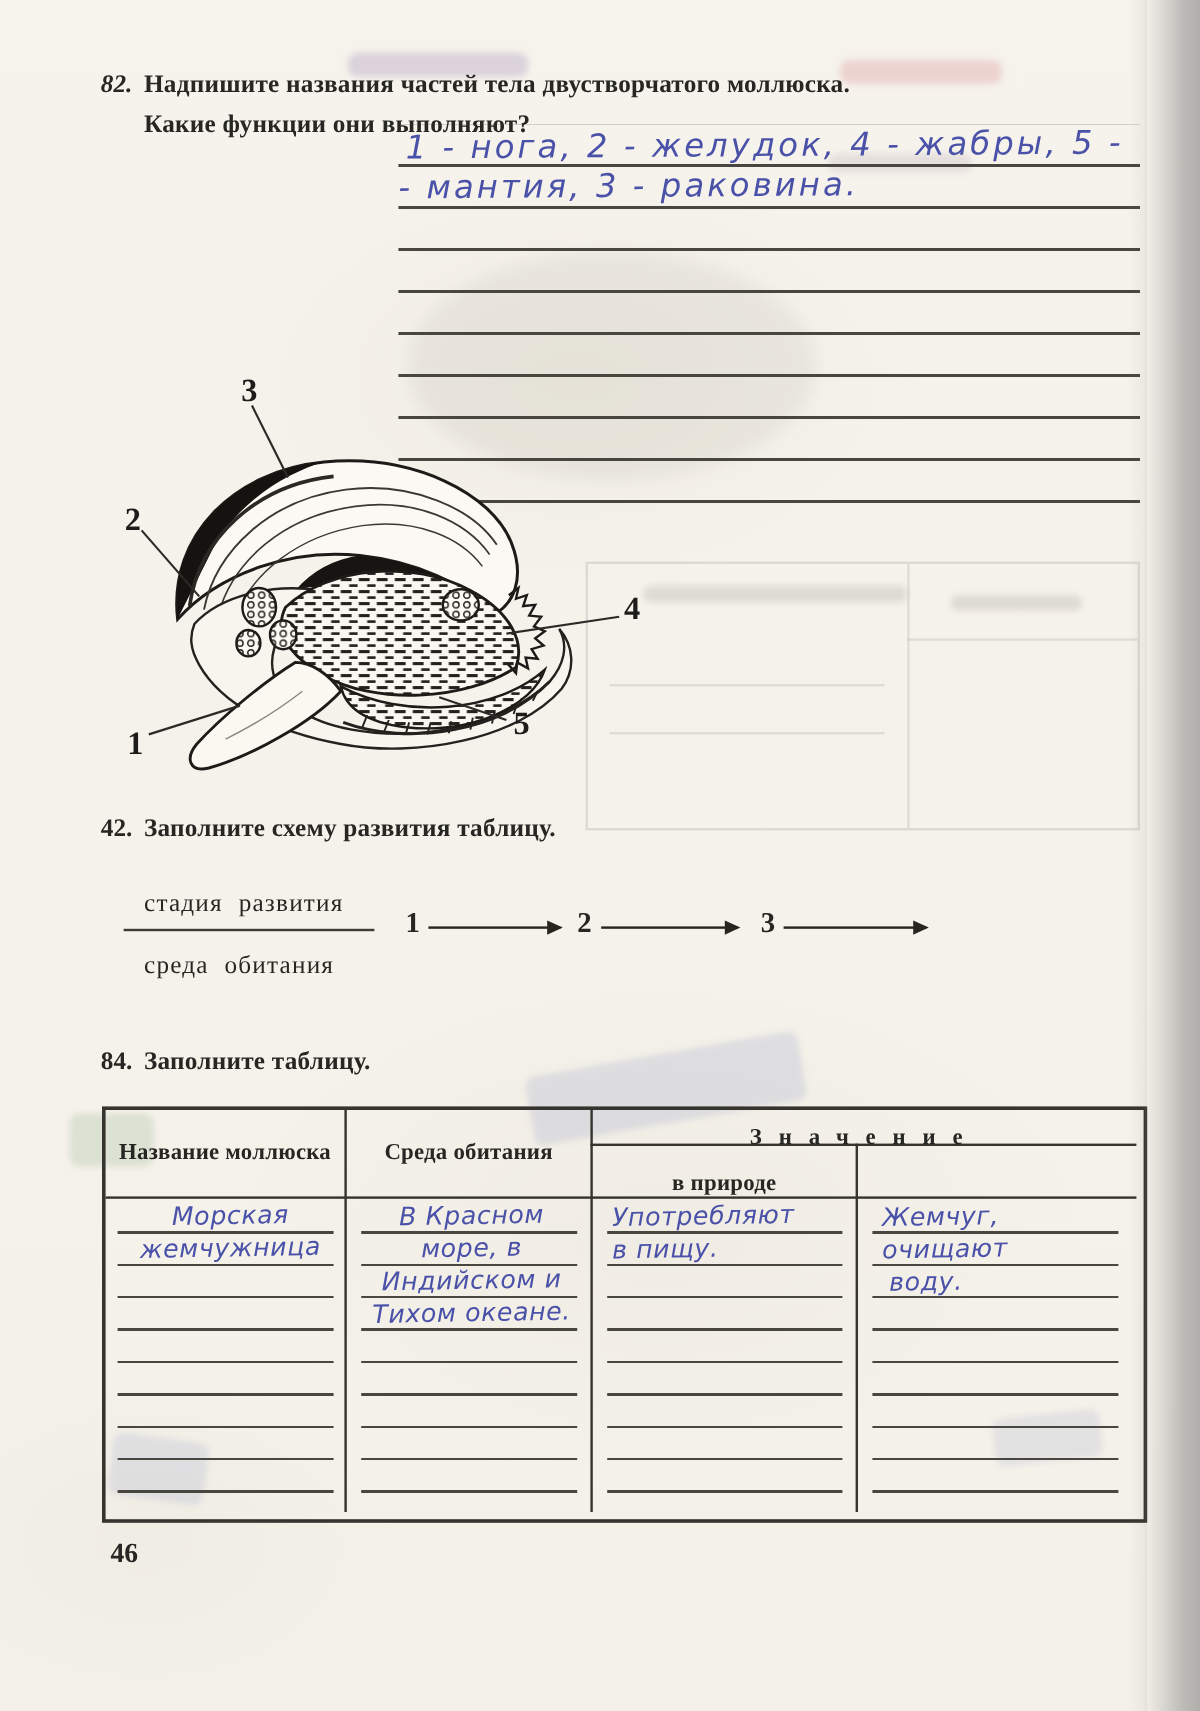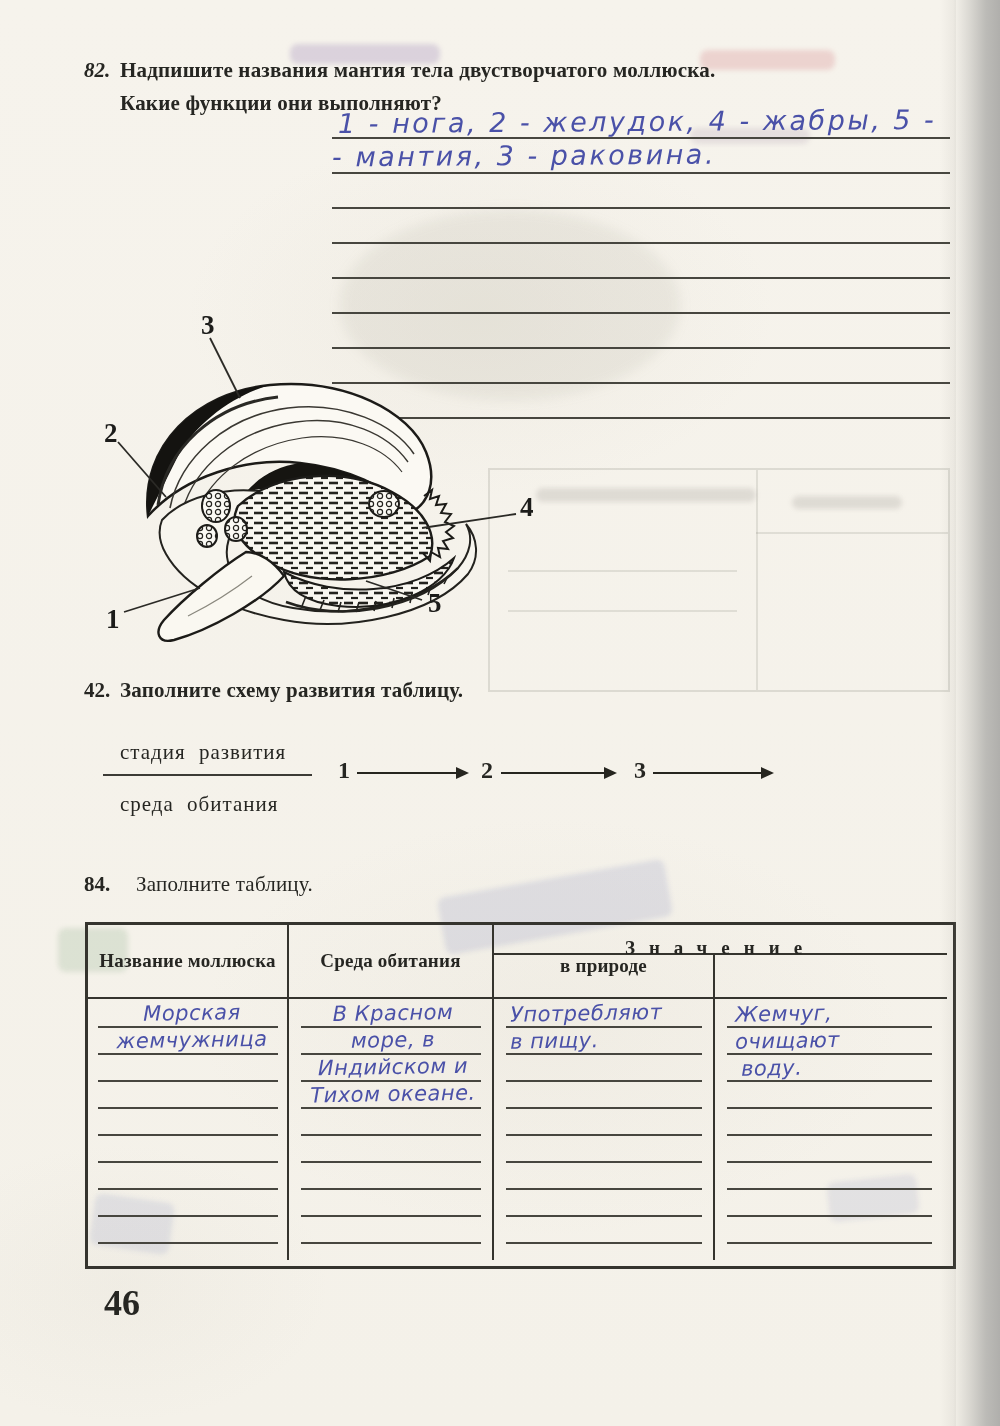--- a/index.html
+++ b/index.html
@@ -40,21 +40,21 @@
       font-size:19px;font-weight:600;letter-spacing:0.2px;}
   .cell-rules{position:absolute;top:76px;height:252px;
     background:repeating-linear-gradient(to bottom, rgba(0,0,0,0) 0 25px, #47463f 25px 27px);}
   .hw-cell{position:absolute;font-size:21px;letter-spacing:0.5px;line-height:27px;height:27px;
     text-align:center;transform:rotate(-1deg);white-space:nowrap;}
   
   .ghost{position:absolute;pointer-events:none;}
   .g-blob{filter:blur(2.5px);border-radius:8px;}
   .ghost-table{border:2px solid rgba(110,110,102,0.18);filter:blur(0.6px);}
   .ghost-line{background:rgba(110,110,102,0.16);}
-  .pagenum{font-size:36px;font-weight:bold;margin-left:12px;}
+  .pagenum{font-size:23px;font-weight:bold;}
   svg text{font-family:"Liberation Serif",serif;}
 </style>
 </head>
 <body>
 
 <div class="page">
 
   <div class="ghost g-blob" style="left:290px;top:44px;width:150px;height:20px;background:rgba(125,95,165,0.22);"></div>
   <div class="ghost g-blob" style="left:700px;top:50px;width:135px;height:20px;background:rgba(200,85,95,0.20);"></div>
   <div class="ghost g-blob" style="left:690px;top:128px;width:120px;height:16px;background:rgba(140,120,150,0.16);"></div>
@@ -66,21 +66,21 @@
       <div class="ghost ghost-line" style="left:4%;top:140px;width:50%;height:2px;"></div>
       <div class="ghost g-blob" style="left:10%;top:18px;width:220px;height:14px;background:rgba(120,118,110,0.18);"></div>
       <div class="ghost g-blob" style="left:66%;top:26px;width:110px;height:13px;background:rgba(120,118,110,0.18);"></div>
   </div>
   <div class="ghost g-blob" style="left:58px;top:928px;width:70px;height:44px;background:rgba(95,145,95,0.16);"></div>
   <div class="ghost g-blob" style="left:440px;top:878px;width:230px;height:58px;background:rgba(95,105,175,0.15);transform:rotate(-10deg);"></div>
   <div class="ghost g-blob" style="left:92px;top:1198px;width:80px;height:52px;background:rgba(95,105,175,0.13);transform:rotate(8deg);"></div>
   <div class="ghost g-blob" style="left:828px;top:1178px;width:90px;height:40px;background:rgba(95,105,175,0.12);transform:rotate(-6deg);"></div>
 
   <div class="abs task-num" style="left:84px;top:58px;font-style:italic;">82.</div>
-  <div class="abs task-text" style="left:120px;top:58px;width:700px;">Надпишите названия мантия тела двустворчатого моллюска.</div>
+  <div class="abs task-text" style="left:120px;top:58px;width:700px;">Надпишите названия частей тела двустворчатого моллюска.</div>
   <div class="abs task-text" style="left:120px;top:91px;width:600px;">Какие функции они выполняют?</div>
 
   <div class="abs rules82"></div>
   <div class="abs hw hw-top" style="left:338px;top:106px;">1 - нога, 2 - желудок, 4 - жабры, 5 -</div>
   <div class="abs hw hw-top" style="left:332px;top:140px;">- мантия, 3 - раковина.</div>
 
   <svg class="abs" style="left:88px;top:300px;" width="460" height="350" viewBox="0 0 460 350">
     <defs>
       <pattern id="gillhatch" width="15" height="10" patternUnits="userSpaceOnUse">
         <rect width="15" height="10" fill="#f9f7f1"></rect>
@@ -145,34 +145,34 @@
   <div class="abs scheme-label" style="left:120px;top:792px;">среда обитания</div>
 
   <div class="abs scheme-num" style="left:338px;top:757px;">1</div>
   <div class="abs arrow" style="left:357px;top:772px;width:110px;"></div>
   <div class="abs scheme-num" style="left:481px;top:757px;">2</div>
   <div class="abs arrow" style="left:501px;top:772px;width:114px;"></div>
   <div class="abs scheme-num" style="left:634px;top:757px;">3</div>
   <div class="abs arrow" style="left:653px;top:772px;width:119px;"></div>
 
   <div class="abs task-num" style="left:84px;top:872px;">84.</div>
-  <div class="abs task-text" style="left:136px;top:872px;width:400px;font-weight:400;">Заполните таблицу.</div>
+  <div class="abs task-text" style="left:120px;top:872px;width:400px;font-weight:700;">Заполните таблицу.</div>
 
   <div class="abs tbl">
 
     <div class="vline" style="left:199px;top:0;width:2px;height:335px;"></div>
     <div class="vline" style="left:404px;top:0;width:2px;height:335px;"></div>
     <div class="vline" style="left:625px;top:28px;width:2px;height:307px;"></div>
     <div class="hline" style="left:0;top:72px;width:859px;height:2px;"></div>
     <div class="hline" style="left:404px;top:28px;width:455px;height:2px;"></div>
 
     <div class="th" style="left:0;top:0;width:199px;height:72px;">Название моллюска</div>
     <div class="th" style="left:201px;top:0;width:203px;height:72px;">Среда обитания</div>
     <div class="th" style="left:406px;top:0;width:453px;height:45px;letter-spacing:14px;">Значение</div>
-    <div class="th" style="left:406px;top:20px;width:219px;height:42px;">в природе</div>
+    <div class="th" style="left:406px;top:41px;width:219px;height:42px;">в природе</div>
 
     <div class="cell-rules" style="left:10px;width:180px;"></div>
     <div class="cell-rules" style="left:213px;width:180px;"></div>
     <div class="cell-rules" style="left:418px;width:196px;"></div>
     <div class="cell-rules" style="left:639px;width:205px;"></div>
 
     <div class="hw hw-cell" style="left:14px;top:75px;width:180px;">Морская</div>
     <div class="hw hw-cell" style="left:10px;top:102px;width:188px;">жемчужница</div>
 
     <div class="hw hw-cell" style="left:215px;top:75px;width:180px;">В Красном</div>

